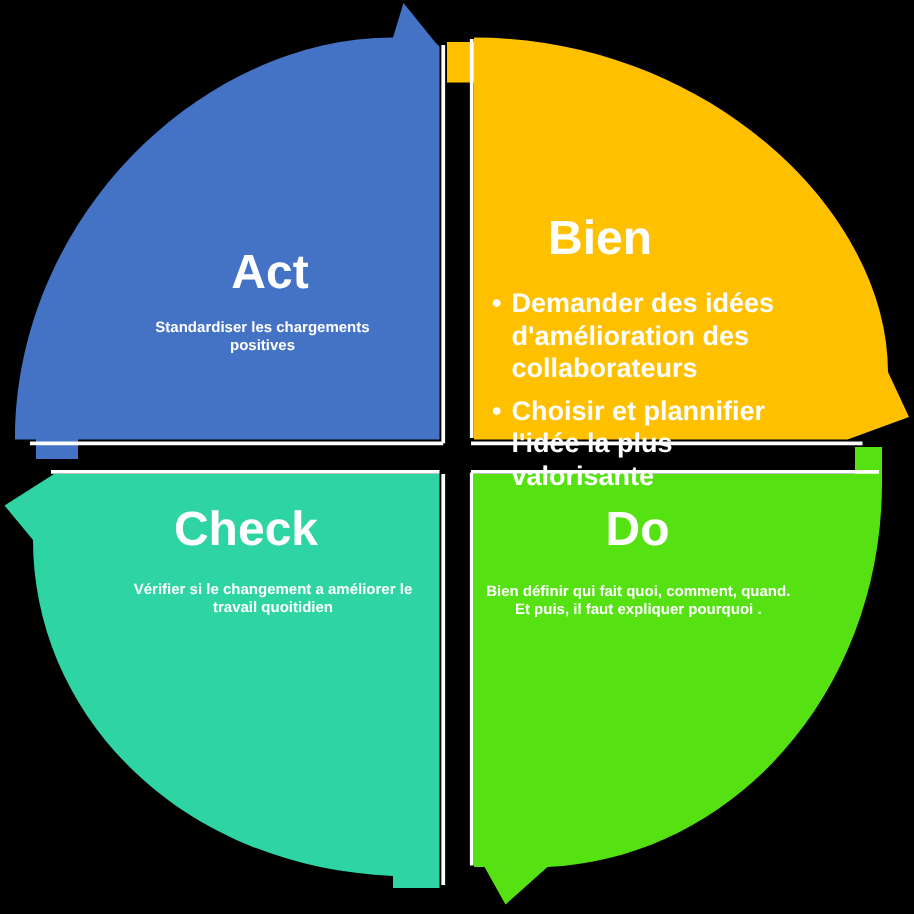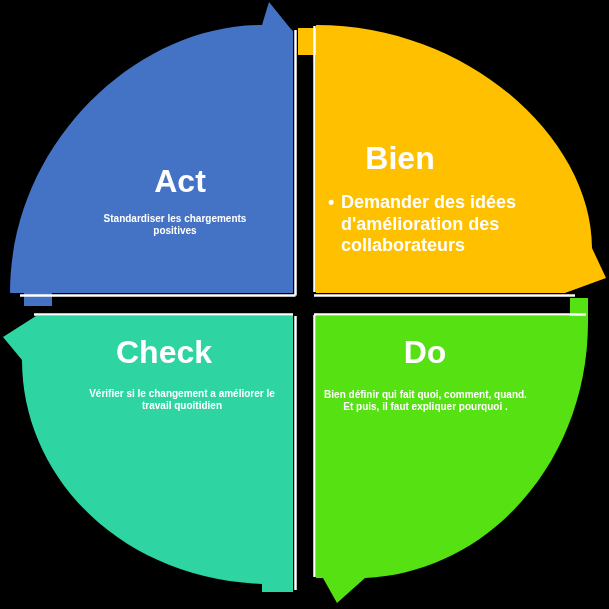--- a/index.html
+++ b/index.html
@@ -56,20 +56,21 @@
       <line x1="295.5" y1="316" x2="295.5" y2="590"></line>
     </g>
   </svg>
 
   <div class="overlay q-title" style="left:90px;top:165px;width:180px;">Act</div>
   <div class="overlay q-desc" style="left:85px;top:213px;width:180px;">Standardiser les chargements positives</div>
 
   <div class="overlay q-title" style="left:330px;top:142px;width:140px;">Bien</div>
   <ul class="bullets overlay" style="left:328px;top:192px;width:220px;">
       <li>Demander des idées d'amélioration des collaborateurs</li>
+      <li>Choisir et plannifier l'idée la plus valorisante</li>
     </ul>
 
   <div class="overlay q-title" style="left:72px;top:336px;width:184px;">Check</div>
   <div class="overlay q-desc" style="left:76px;top:388px;width:212px;">Vérifier si le changement a améliorer le travail quoitidien</div>
 
   <div class="overlay q-desc" style="left:318px;top:389px;width:215px;">Bien définir qui fait quoi, comment, quand. Et puis, il faut expliquer pourquoi .</div>
   <div class="overlay q-title" style="left:333px;top:336px;width:184px;">Do</div>
 
 </div>
 

